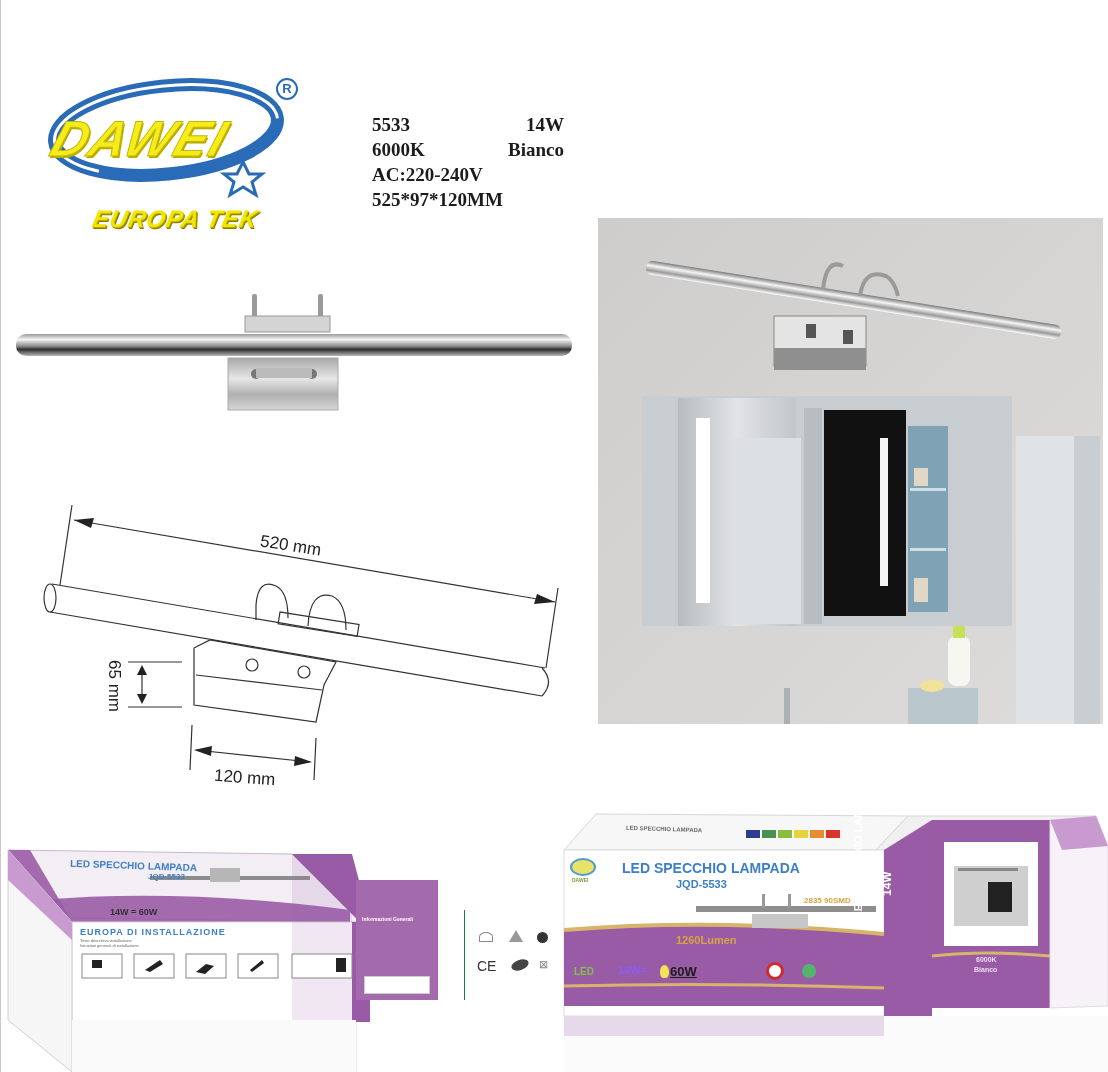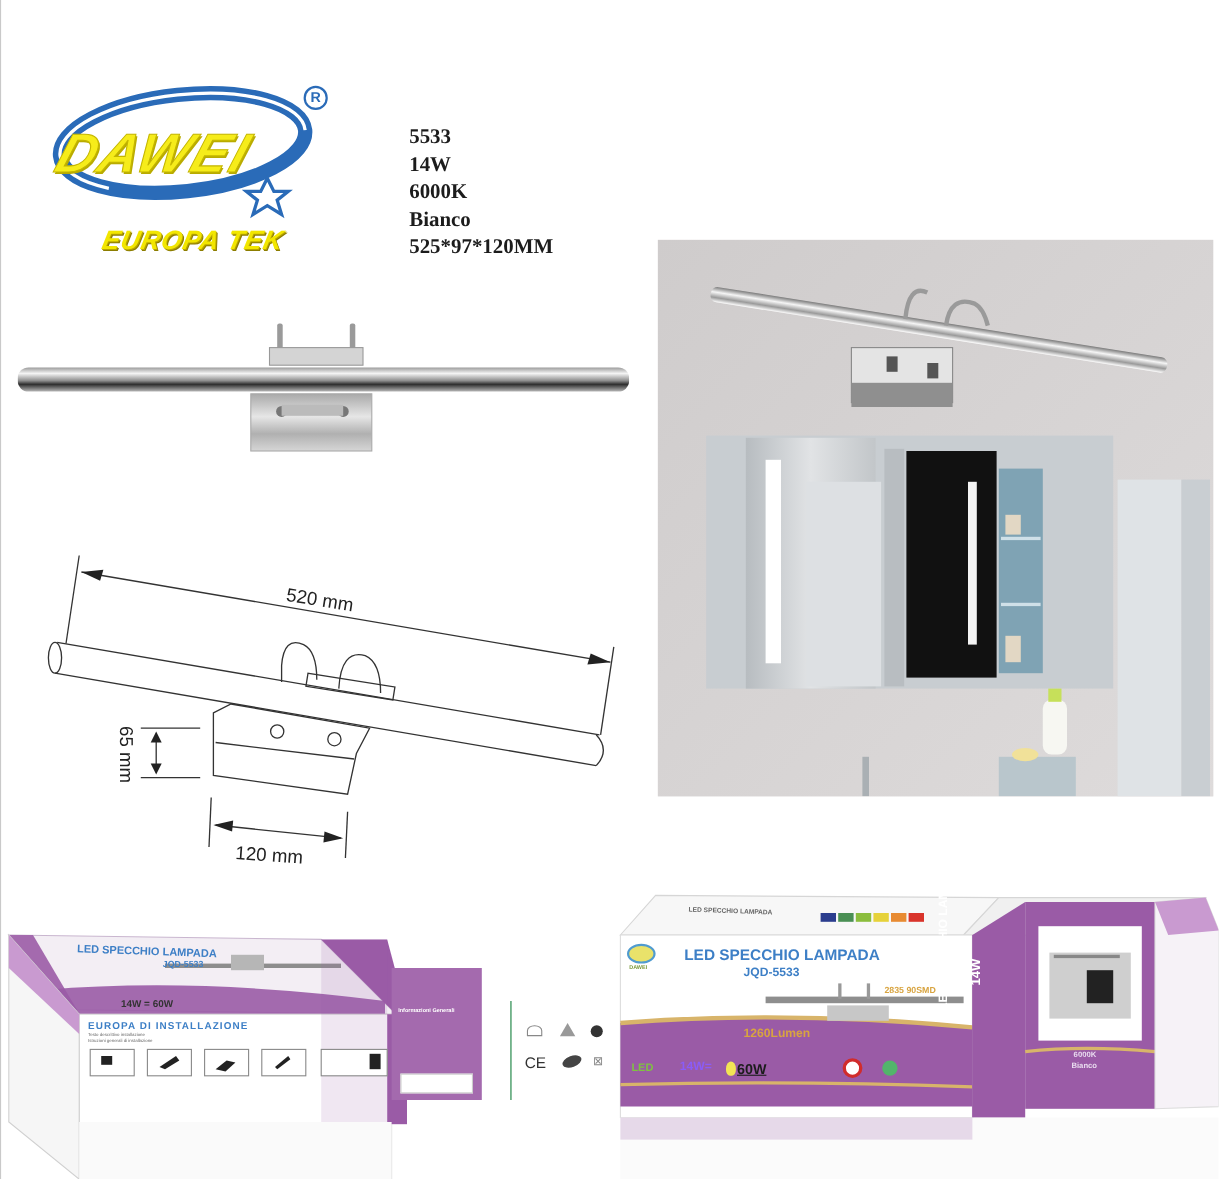--- a/index.html
+++ b/index.html
@@ -14,21 +14,21 @@
     font-size: 24px; color: #f2e600; letter-spacing: 1px; text-shadow: 1px 1px 0 #b8a400, 2px 2px 0 #8c7d00; transform: skewX(-12deg); }
   .logo-word { position: absolute; left: 15px; top: 40px; font-family: "Liberation Sans", sans-serif; font-weight: bold; font-style: italic;
     font-size: 50px; color: #f6ec1a; letter-spacing: 2px; transform: skewX(-18deg); text-shadow: 2px 2px 0 #b9ab00;
     -webkit-text-stroke: 1px #c4b600; }
   .logo-reg { position: absolute; left: 238px; top: 8px; width: 22px; height: 22px; border: 2px solid #2a6bb8; border-radius: 50%;
     color: #2a6bb8; font-size: 13px; font-weight: bold; text-align: center; line-height: 18px; }
 
   
   .specs { position: absolute; left: 372px; top: 112px; width: 192px; font-family: "Liberation Serif", serif; font-weight: bold;
     font-size: 19px; line-height: 25px; color: #1c1c1c; }
-  .spec-row { display: flex; justify-content: space-between; white-space: nowrap; flex-direction: column; }
+  .spec-row { display: flex; justify-content: space-between; white-space: nowrap; }
 
   
   .front-view { position: absolute; left: 16px; top: 286px; width: 556px; height: 130px; }
 
   
   .diagram { position: absolute; left: 40px; top: 500px; width: 530px; height: 300px; }
   .dim-label { position: absolute; font-family: "Liberation Sans", sans-serif; font-size: 17px; color: #222; }
 
   
   .photo { position: absolute; left: 598px; top: 218px; width: 505px; height: 506px; background: #d9d6d6; overflow: hidden; }
@@ -54,20 +54,23 @@
 </div>
 
 <div class="specs">
   <div class="spec-row">
     <span>5533</span>
     <span>14W</span>
   </div>
   <div class="spec-row">
     <span>6000K</span>
     <span>Bianco</span>
+  </div>
+  <div class="spec-row">
+    <span>AC:220-240V</span>
   </div>
   <div class="spec-row">
     <span>525*97*120MM</span>
   </div>
 </div>
 
 <div class="front-view">
   <svg width="556" height="130" viewBox="0 0 556 130">
     <defs>
       <linearGradient id="tubeG" x1="0" y1="0" x2="0" y2="1">

